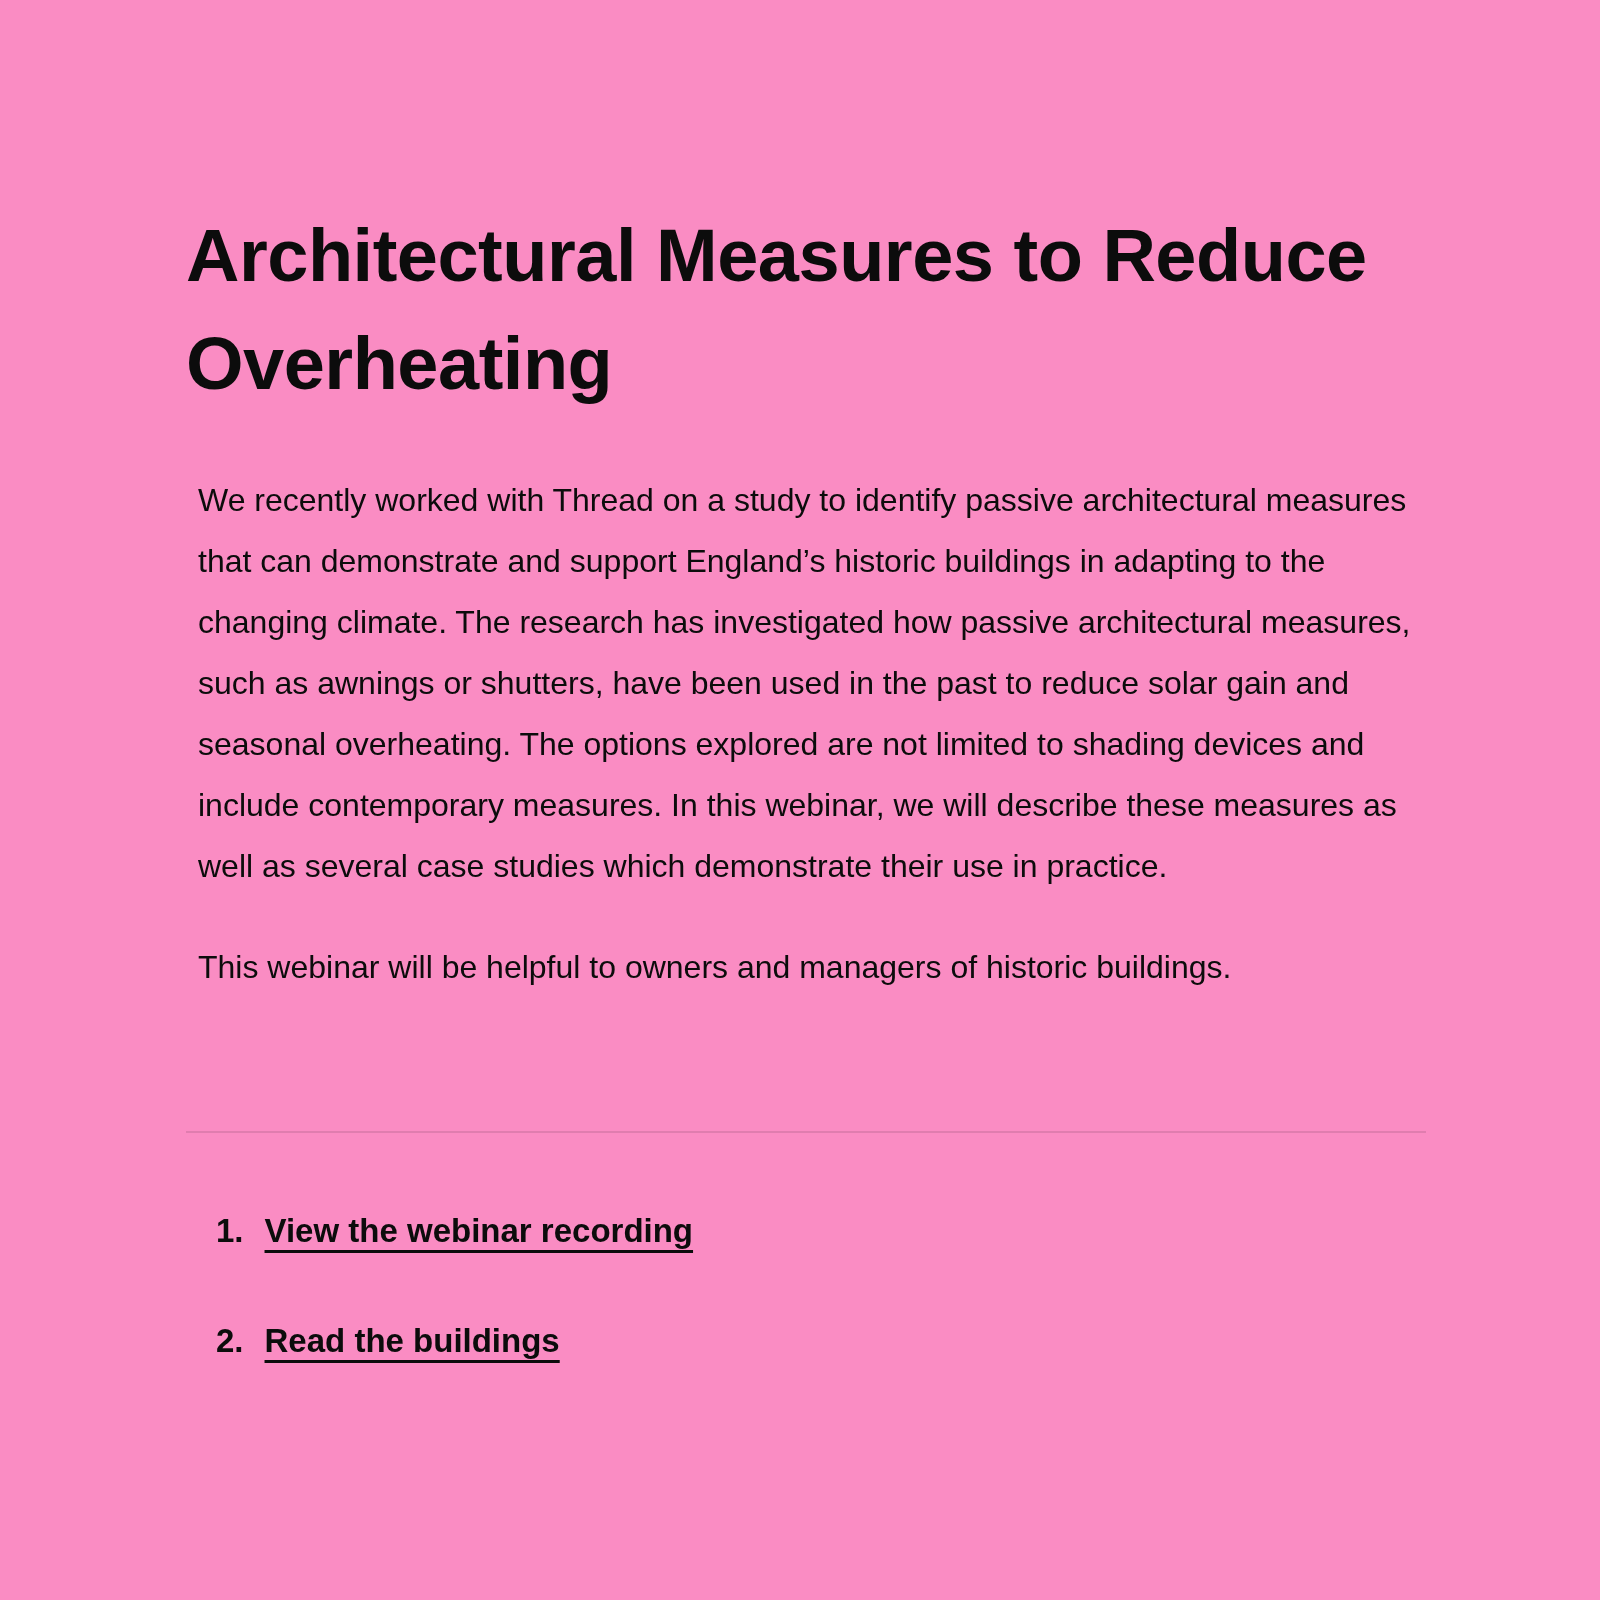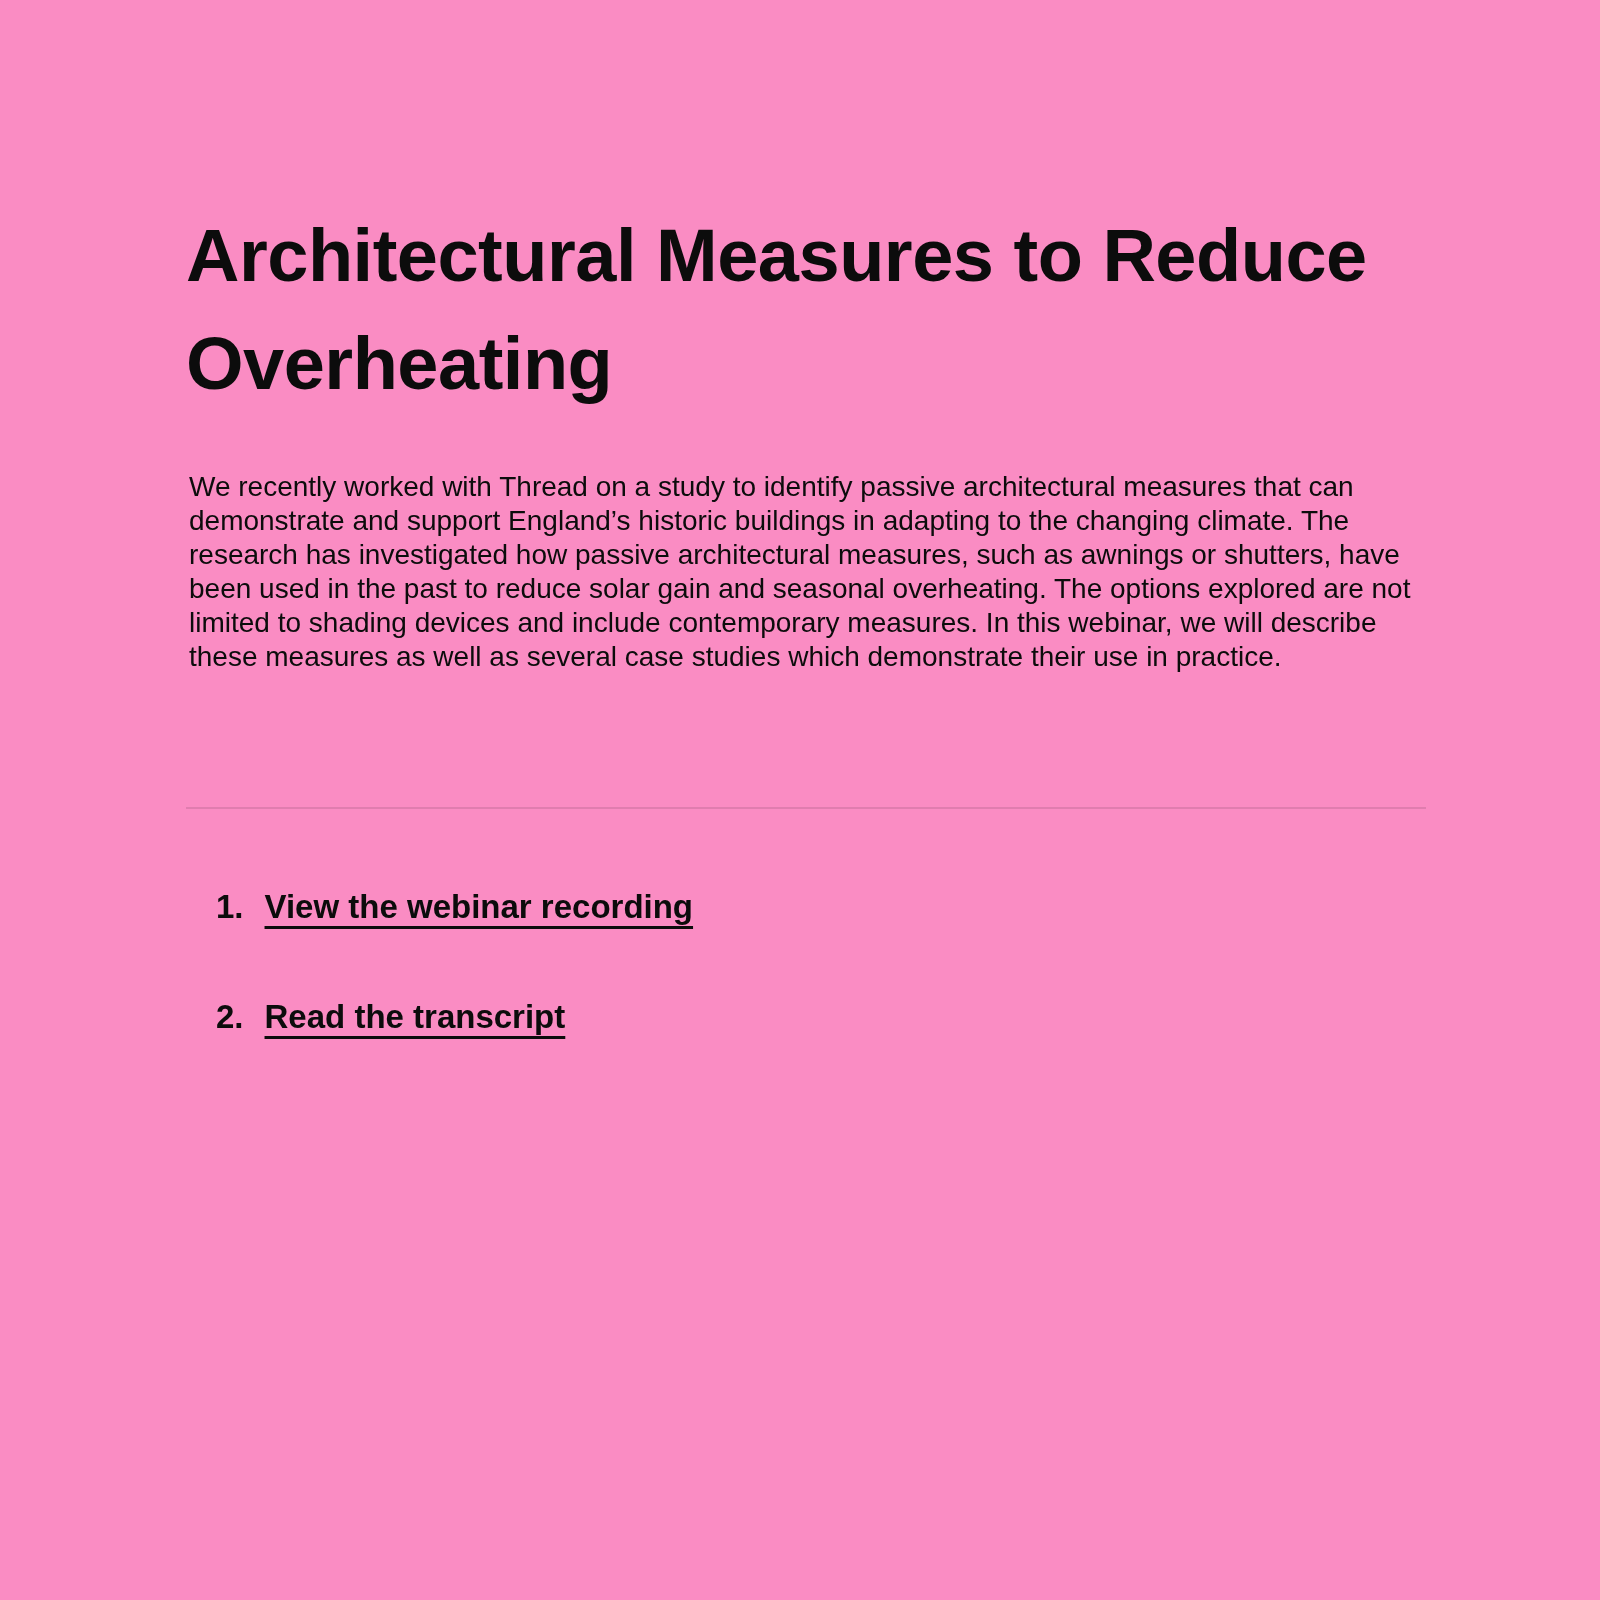--- a/index.html
+++ b/index.html
@@ -25,23 +25,23 @@
   }
   h1.title {
     margin: 0;
     font-size: 74px;
     line-height: 1.46;
     font-weight: 800;
     letter-spacing: -0.5px;
     max-width: 1210px;
   }
   p.body-text {
-    margin: 3px;
-    font-size: 28px;
-    line-height: 34px;
+    margin: 12px;
+    font-size: 32px;
+    line-height: 61px;
     font-weight: 400;
     max-width: 1232px;
   }
   p.intro {
     margin-top: 52px;
   }
   p.audience {
     margin-top: 40px;
   }
   .divider {
@@ -81,30 +81,31 @@
 </head>
 <body>
 
 <div class="page">
   <div class="article">
 
     <h1 class="title">Architectural Measures to Reduce Overheating</h1>
 
     <p class="body-text intro">We recently worked with Thread on a study to identify passive architectural measures that can demonstrate and support England’s historic buildings in adapting to the changing climate. The research has investigated how passive architectural measures, such as awnings or shutters, have been used in the past to reduce solar gain and seasonal overheating. The options explored are not limited to shading devices and include contemporary measures. In this webinar, we will describe these measures as well as several case studies which demonstrate their use in practice.</p>
 
+    <p class="body-text audience">This webinar will be helpful to owners and managers of historic buildings.</p>
 
     <div class="divider"></div>
 
     <div class="resource-list">
 
       <div class="resource-item">
         <span class="resource-number">1.</span>
         <a class="resource-link">View the webinar recording</a>
       </div>
 
       <div class="resource-item">
         <span class="resource-number">2.</span>
-        <a class="resource-link">Read the transcript</a>
+        <a class="resource-link">Read the buildings</a>
       </div>
 
     </div>
   </div>
 </div>
 
 </body></html>

